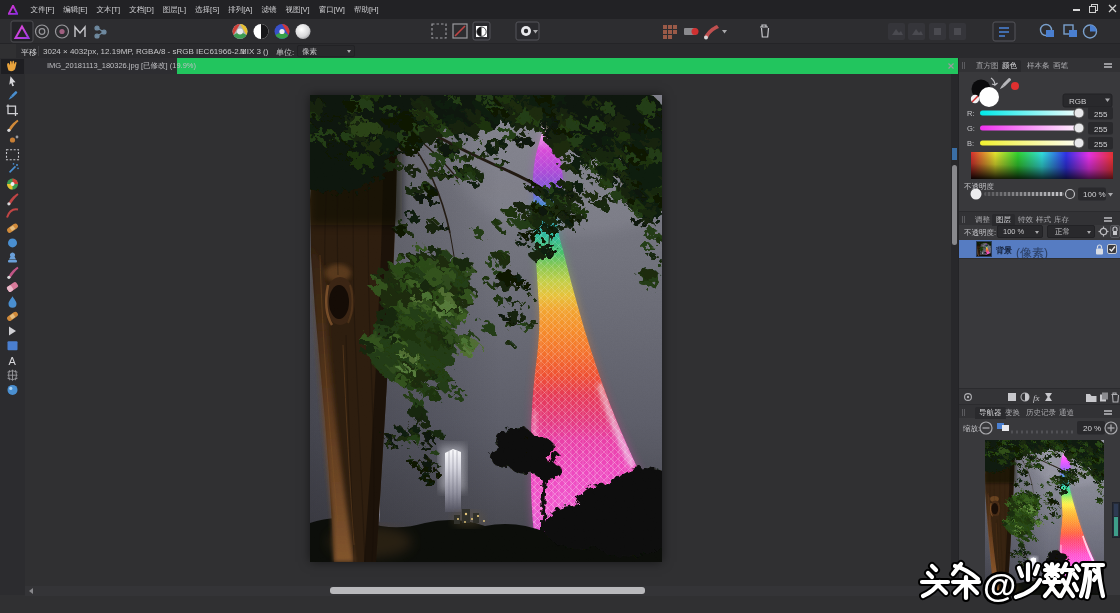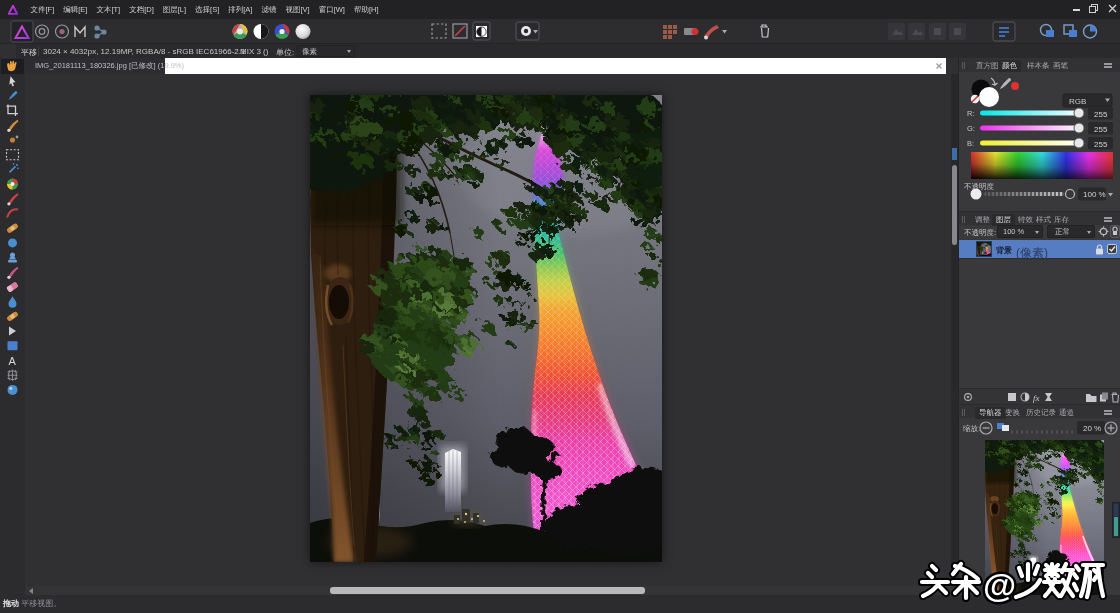--- a/index.html
+++ b/index.html
@@ -2,21 +2,21 @@
 <html><head><meta charset="utf-8">
 <style>
 *{margin:0;padding:0;box-sizing:border-box}
 html,body{width:1120px;height:613px;overflow:hidden;background:#303032;font-family:"Liberation Sans",sans-serif}
 .abs{position:absolute}
 #app{position:relative;width:1120px;height:613px}
 
 #menubar{left:0;top:0;width:1120px;height:19px;background:#222225;color:#cfcfd2;font-size:8px}
 #toolbar{left:0;top:19px;width:1120px;height:25px;background:#2d2d30;border-bottom:1px solid #242427}
 #ctxbar{left:16px;top:44px;width:1120px;height:14px;background:#2a2a2d;color:#c7c7ca;font-size:8px}
-#tabrow{left:13px;top:58px;width:933px;height:16px;background:#ffffff}
+#tabrow{left:25px;top:58px;width:933px;height:16px;background:#22c55e}
 #doctab{left:0;top:0;width:152px;height:16px;background:#2d2d31;color:#bfbfc3;font-size:7.5px;line-height:16px;padding-left:22px;white-space:nowrap}
 #leftstrip{left:0;top:58px;width:25px;height:537px;background:#2c2c2f}
 #canvas{left:25px;top:74px;width:933px;height:512px;background:#303032;overflow:hidden}
 #photo{left:285px;top:21px;width:352px;height:467px;box-shadow:0 0 10px rgba(0,0,0,.55)}
 #vscroll{left:951px;top:74px;width:7px;height:512px;background:#28282b}
 #hscroll{left:25px;top:586px;width:933px;height:10px;background:#343437}
 #statusbar{left:0;top:595px;width:1120px;height:18px;background:#2c2c2f;color:#8f8f93;font-size:8px;line-height:17px}
 #rightcol{left:958px;top:58px;width:162px;height:537px;background:#39393c;border-left:1px solid #242427}
 .phead{position:absolute;left:0;width:162px;height:14px;background:#323235;color:#a9a9ad;font-size:7.5px}
 .ptab{position:absolute;top:2px;height:12px;line-height:12px;padding:0 4px}
@@ -478,21 +478,20 @@
    <svg width="119" height="155" viewBox="0 0 352 467" preserveAspectRatio="none" style="filter:brightness(1.17) saturate(1.05)">
           <use href="#photoArt"></use>
         </svg>
  </div>
  <div class="abs" style="left:153px;top:444px;width:8px;height:36px;background:#262c38;border:1px solid #1e222c">
    <div class="abs" style="left:1px;top:14px;width:4px;height:19px;background:#3e9e8a"></div>
    <div class="abs" style="left:1px;top:1px;width:4px;height:12px;background:#2e3a52"></div>
  </div>
 </div>
 
-<div class="abs" id="statusbar"><b style="color:#e4e4e7;margin-left:3px">拖动</b> 平移视图。</div>
 
 <div class="abs" id="watermark" style="left:895px;top:556px;width:215px;height:50px">
 <svg width="215" height="50">
 <defs>
           <g id="wmglyphs" fill="none" stroke-linecap="round" stroke-linejoin="round">
   <path d="M37,10 L41,14 M33,17 L37,21 M27,26 H53 M45,26 C41,32 35,37 28,40 M45,31 L51,37"></path>
   <path d="M66,8 L58,18 M60,10 C68,12 76,17 83,23 M58,26 H84 M71,21 V42 M69,28 L60,37 M73,28 L82,37"></path>
   <path d="M133,8 V24 M124,12 L127,20 M143,10 L140,18 M145,24 C141,32 131,38 121,41"></path>
   <path d="M150,14 H164 M157,8 V20 M151,9 L163,20 M163,9 L151,20 M149,26 H165 M160,23 C158,30 154,36 150,40 M153,23 C156,30 160,36 164,40"></path>
   <path d="M171,8 L167,16 M167,14 H178 M176,14 C175,22 171,32 166,40 M168,24 C171,30 175,36 178,40"></path>

